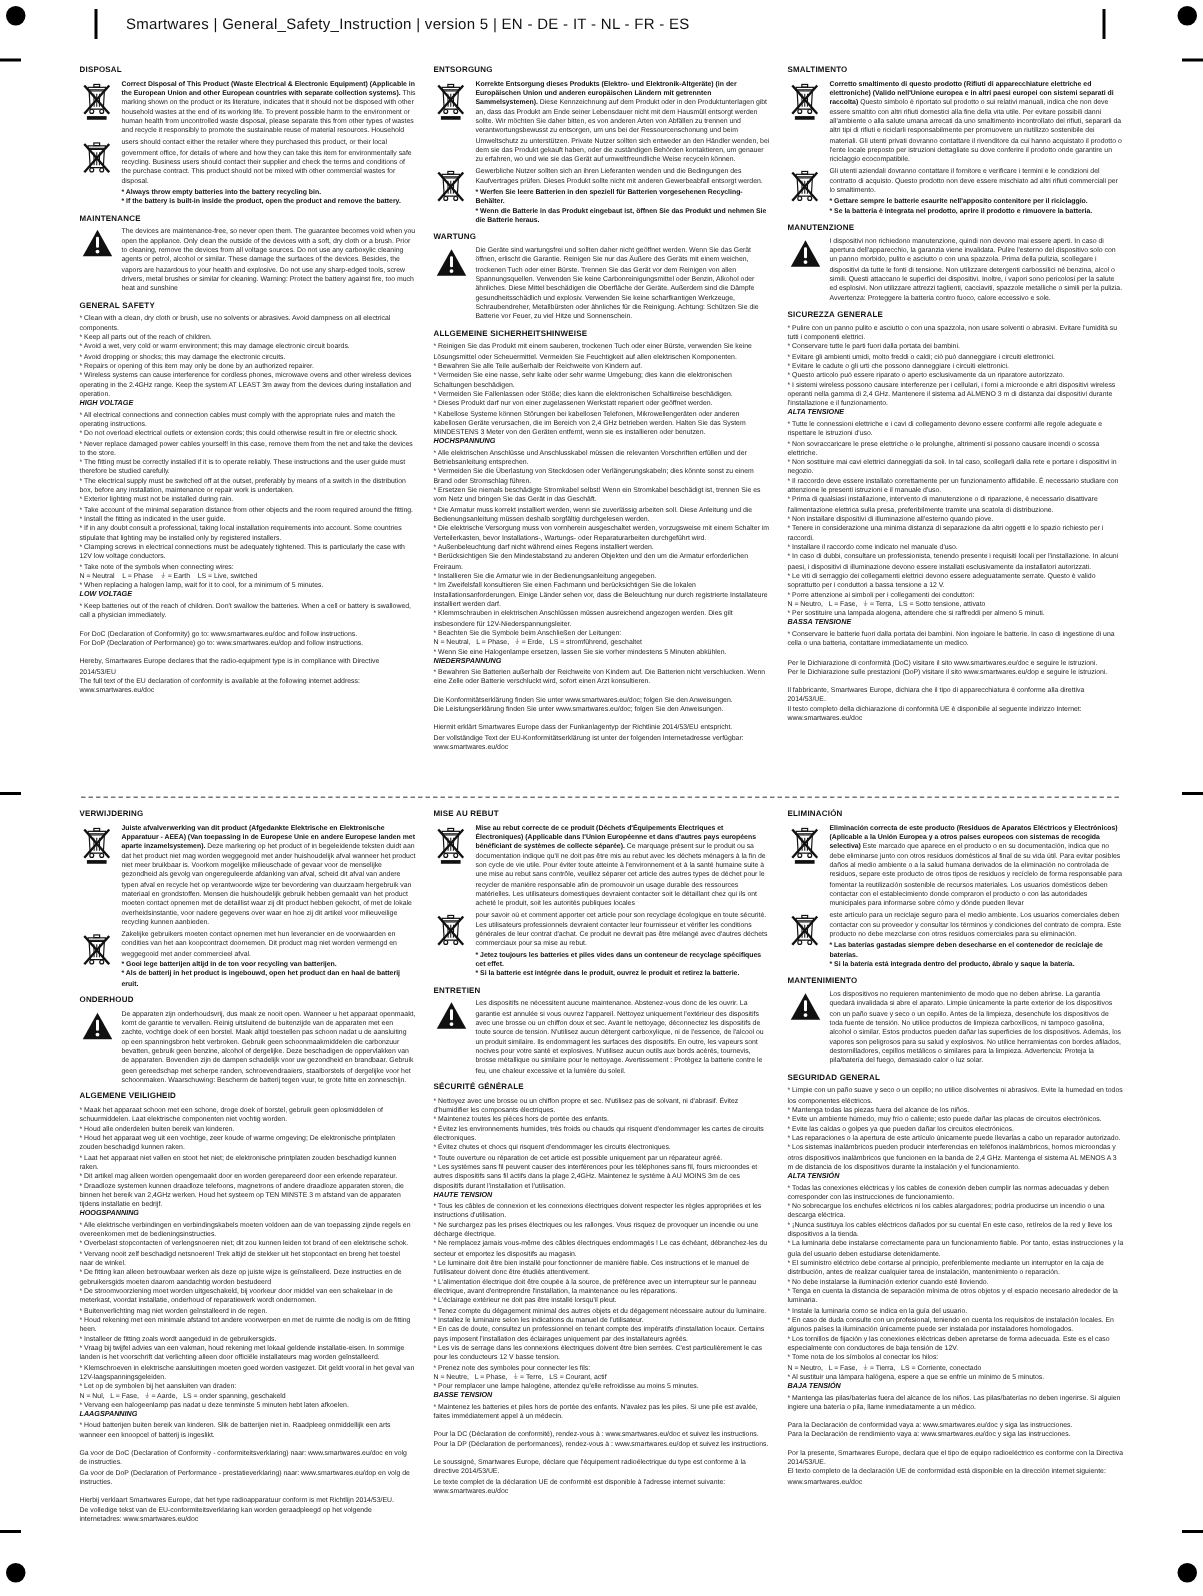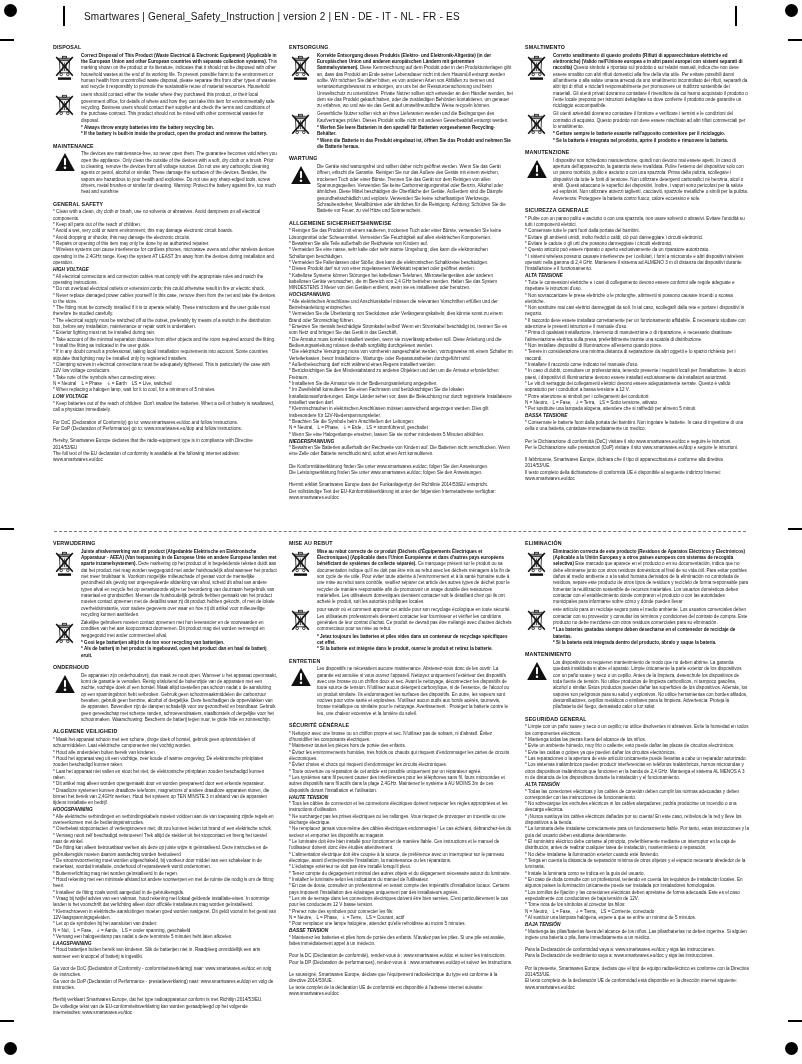--- a/index.html
+++ b/index.html
@@ -70,21 +70,21 @@
   <div class="reg-dot" style="left:785px;top:1042px"></div>
   <div class="edge-dash" style="left:0;top:39px"></div>
   <div class="edge-dash" style="left:788px;top:39px"></div>
   <div class="edge-dash" style="left:0;top:528px"></div>
   <div class="edge-dash" style="left:788px;top:528px"></div>
   <div class="edge-dash" style="left:0;top:1020px"></div>
   <div class="edge-dash" style="left:788px;top:1020px"></div>
   <div class="vbar" style="left:63px;top:6px"></div>
   <div class="vbar" style="left:735px;top:6px"></div>
 
-  <div class="header-title">Smartwares | General_Safety_Instruction | version 2 | EN - DE - IT - NL - FR - ES</div>
+  <div class="header-title">Smartwares | General_Safety_Instruction | version 5 | EN - DE - IT - NL - FR - ES</div>
 
   <div class="fold-line"></div>
 
   <div class="content row row-top">
 
     <section class="col">
       <div class="h first">DISPOSAL</div>
       <div class="ir">
         <span class="ic">
             <svg viewBox="0 0 24 30" width="21" height="27">

